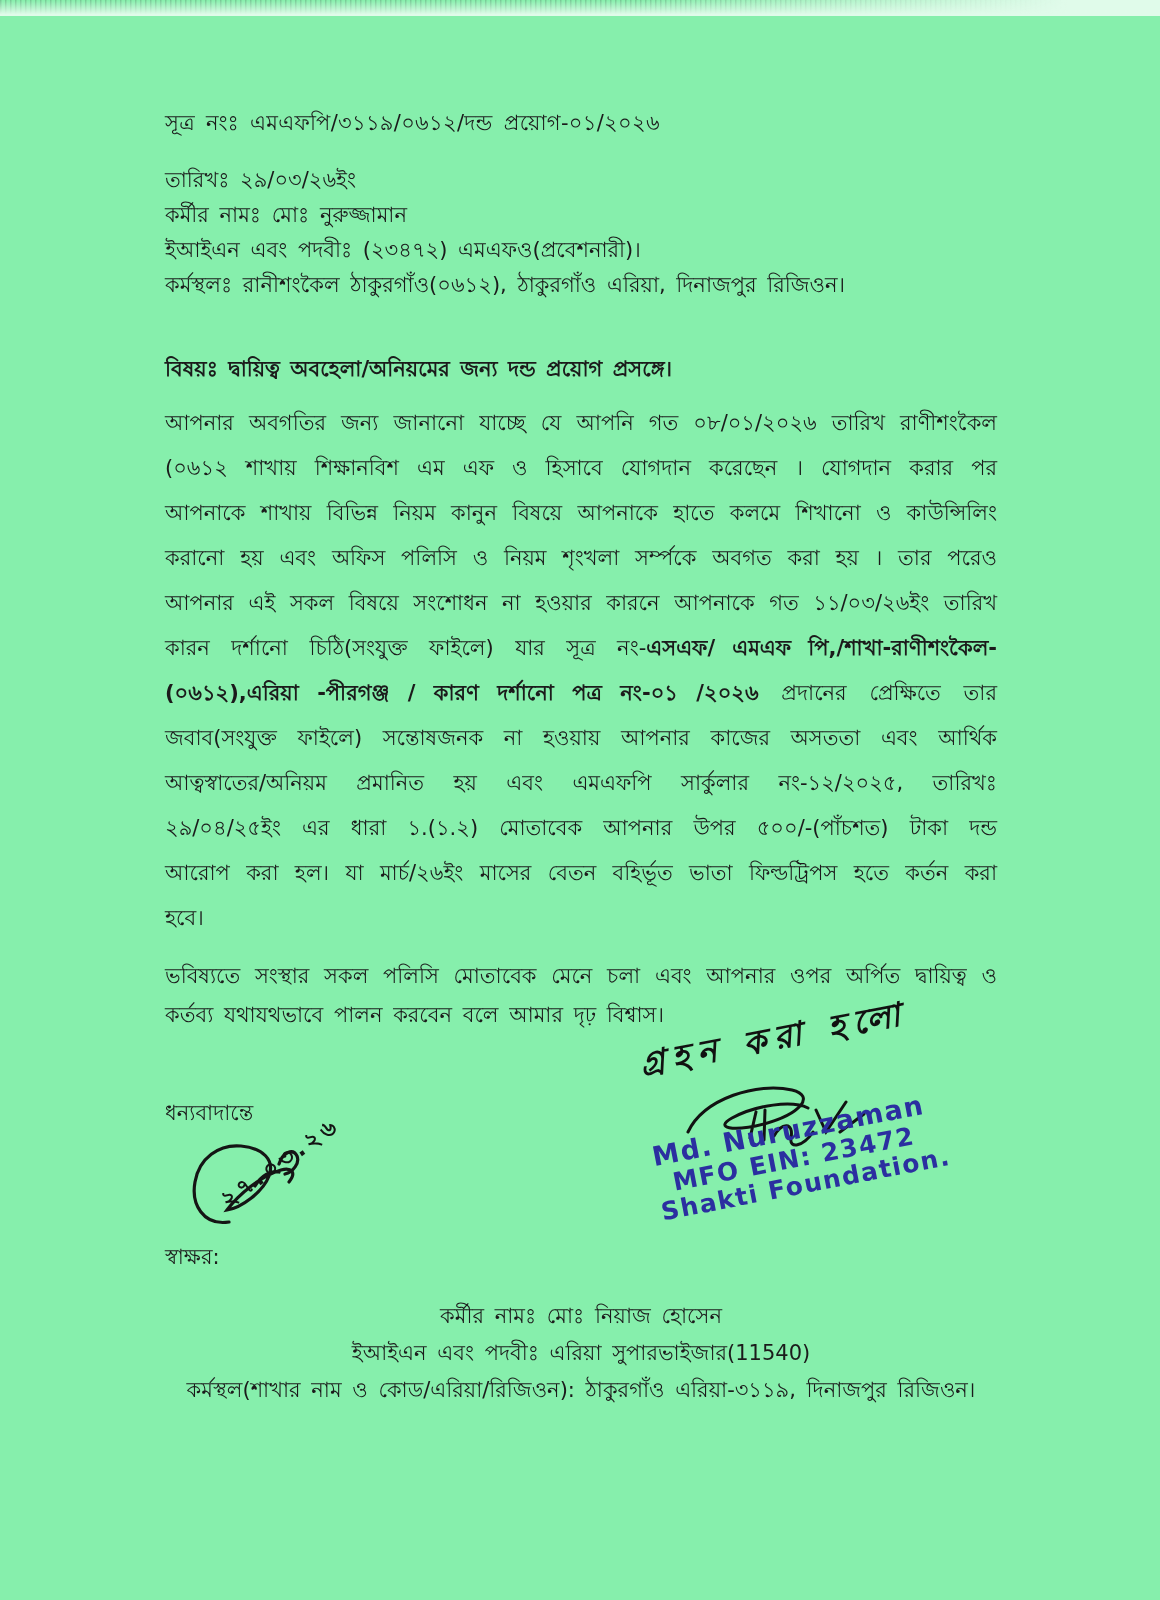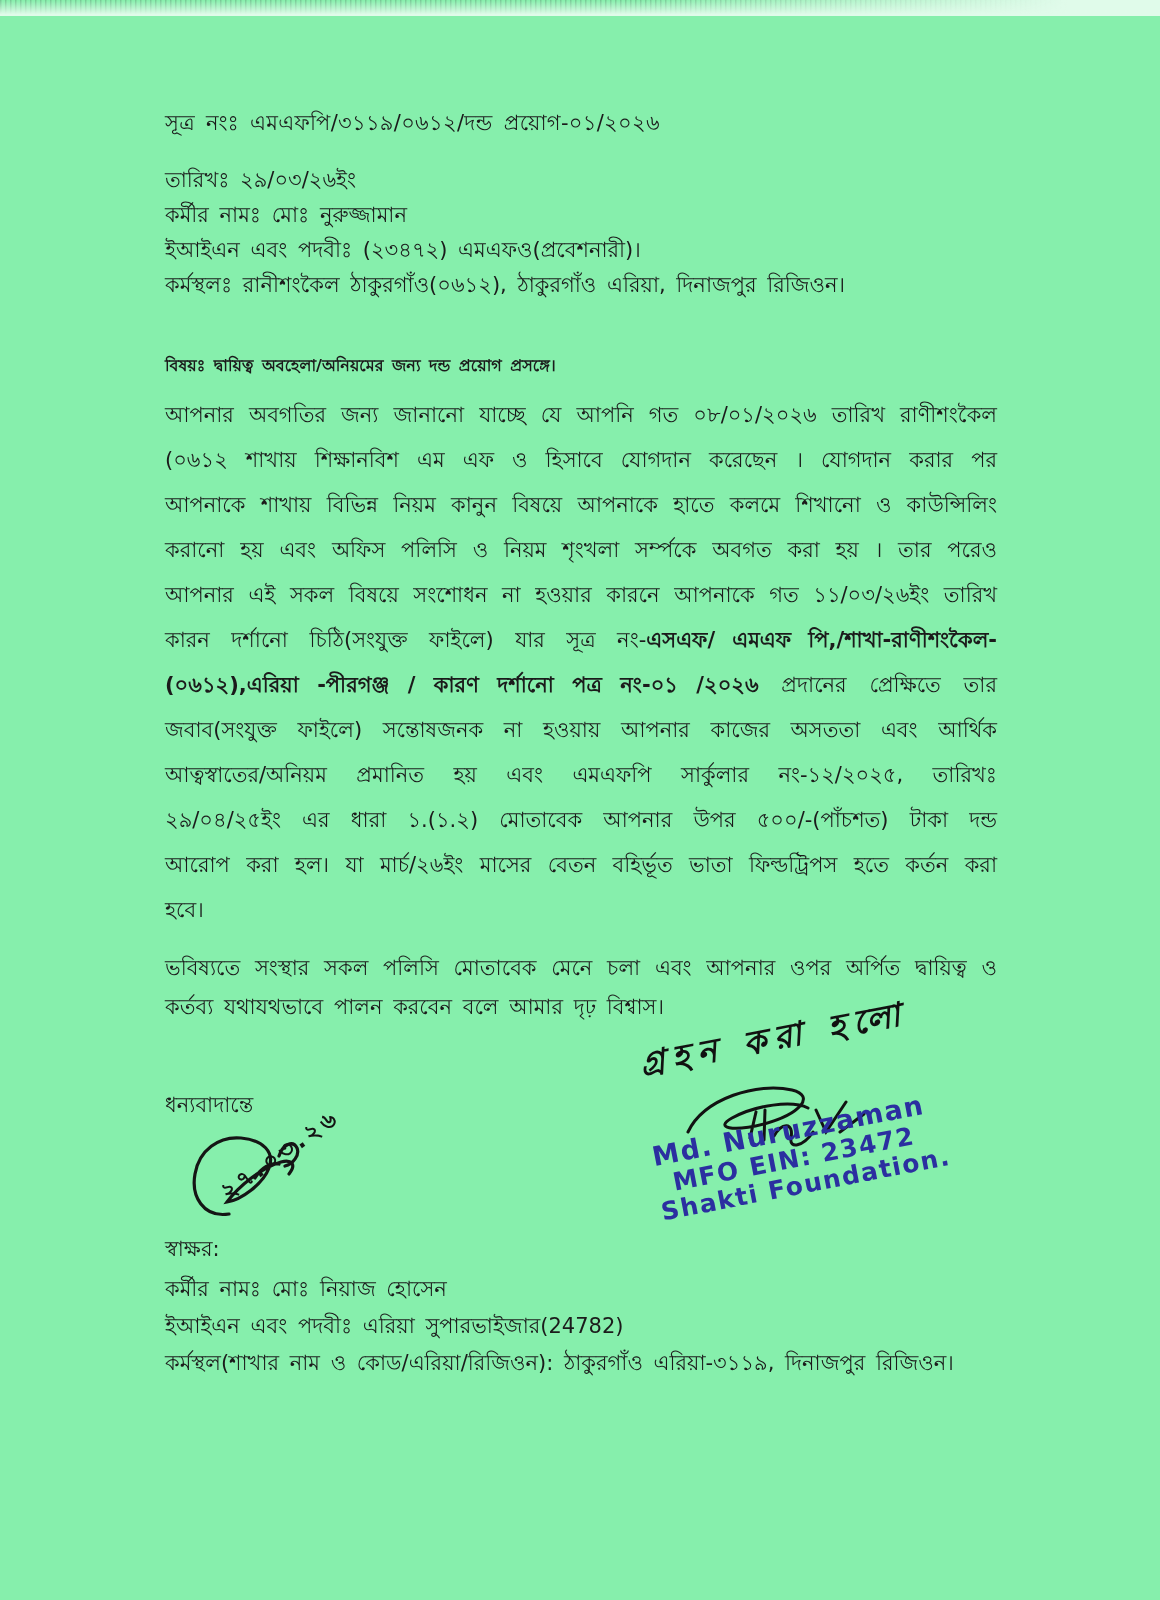--- a/index.html
+++ b/index.html
@@ -44,21 +44,21 @@
     word-spacing: 4px;
   }
   .hdr-block { margin-top: 25px; }
   .hdr-block div {
     font-size: 21px;
     line-height: 35px;
     word-spacing: 4px;
   }
   .subject {
     margin-top: 50px;
-    font-size: 16px;
+    font-size: 21px;
     font-weight: 700;
     word-spacing: 3px;
   }
   .salutation {
     margin-top: 70px;
     font-size: 21px;
   }
   .para1 {
     margin-top: 13px;
     font-size: 21px;
@@ -93,21 +93,21 @@
     top: 48px;
     font-size: 23px;
     font-weight: 700;
     transform: rotate(-35deg);
     transform-origin: left bottom;
     letter-spacing: 4px;
     color: #141414;
     white-space: nowrap;
   }
   .sig-label { font-size: 21px; line-height: 30px; }
-  .footer-block { margin-top: 7px; }
+  .footer-block { margin-top: 26px; text-align: center; }
   .footer-block div {
     font-size: 21px;
     line-height: 37px;
     word-spacing: 4px;
   }
   
   .ack-cluster {
     position: absolute;
     left: 600px;
     top: 985px;
@@ -181,21 +181,21 @@
       <svg class="sig-scribble-left" width="160" height="100" viewBox="0 0 160 100">
         <path d="M46,88 C20,92 8,70 12,48 C16,24 36,10 58,12 C80,14 92,26 86,42 C80,58 58,74 44,76 C56,60 78,42 98,36 C108,33 114,38 106,48 M72,52 c6,-10 16,-16 24,-14 M96,30 c4,-12 14,-16 18,-8 c3,7 -4,16 -12,18" fill="none" stroke="#151515" stroke-width="3.2" stroke-linecap="round"></path>
       </svg>
       <span class="sig-date">২৭.০৩.২৬</span>
     </div>
 
     <div class="sig-label">স্বাক্ষর:</div>
 
     <div class="footer-block">
       <div>কর্মীর নামঃ মোঃ নিয়াজ হোসেন</div>
-      <div>ইআইএন এবং পদবীঃ এরিয়া সুপারভাইজার(24782)</div>
+      <div>ইআইএন এবং পদবীঃ এরিয়া সুপারভাইজার(11540)</div>
       <div>কর্মস্থল(শাখার নাম ও কোড/এরিয়া/রিজিওন): ঠাকুরগাঁও এরিয়া-৩১১৯, দিনাজপুর রিজিওন।</div>
     </div>
 
   </div>
 
   <div class="ack-cluster">
     <span class="ack-note">গ্রহন করা হলো</span>
 
     <svg class="ack-scribble" width="190" height="85" viewBox="0 0 190 85">
       <path d="M8,52 C24,18 78,2 112,10 C136,16 120,34 84,44 C52,52 34,48 52,38 C76,25 112,20 128,28 M70,58 l6,-26 M84,60 l1,-30 M94,56 c8,-14 20,-14 17,2 c-2,11 12,9 22,-6 M136,30 l10,22 l20,-30 M160,52 l24,-18" fill="none" stroke="#121212" stroke-width="3" stroke-linecap="round"></path>

